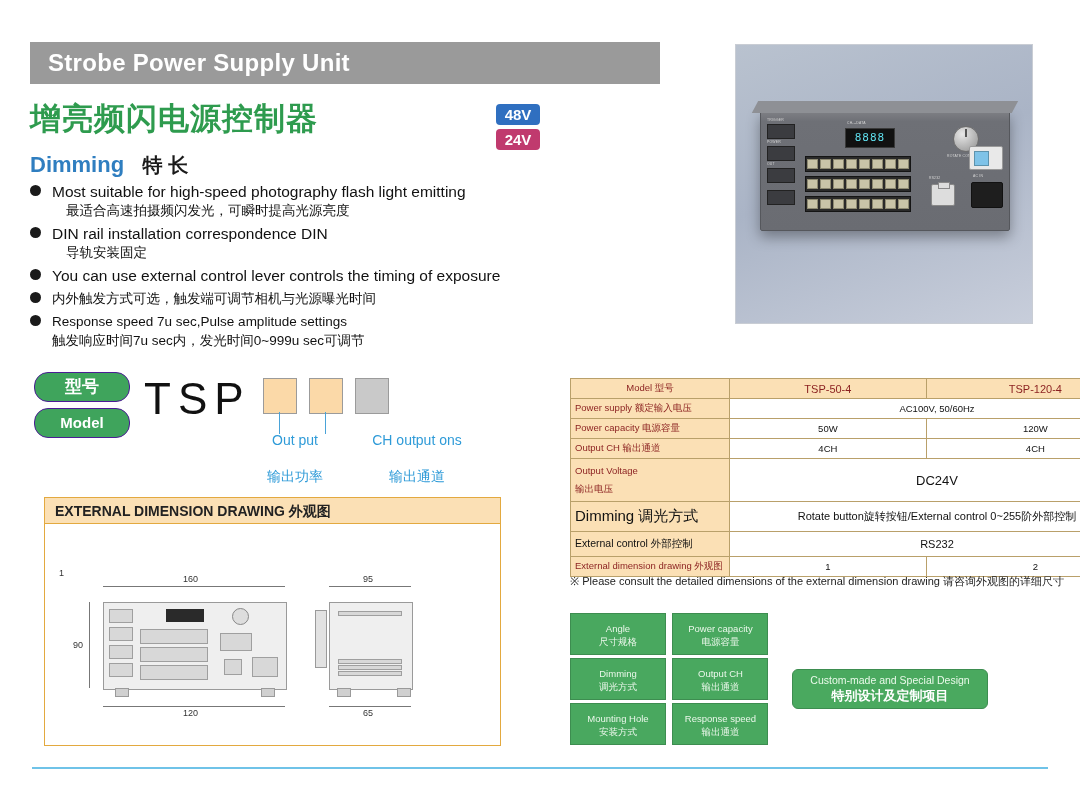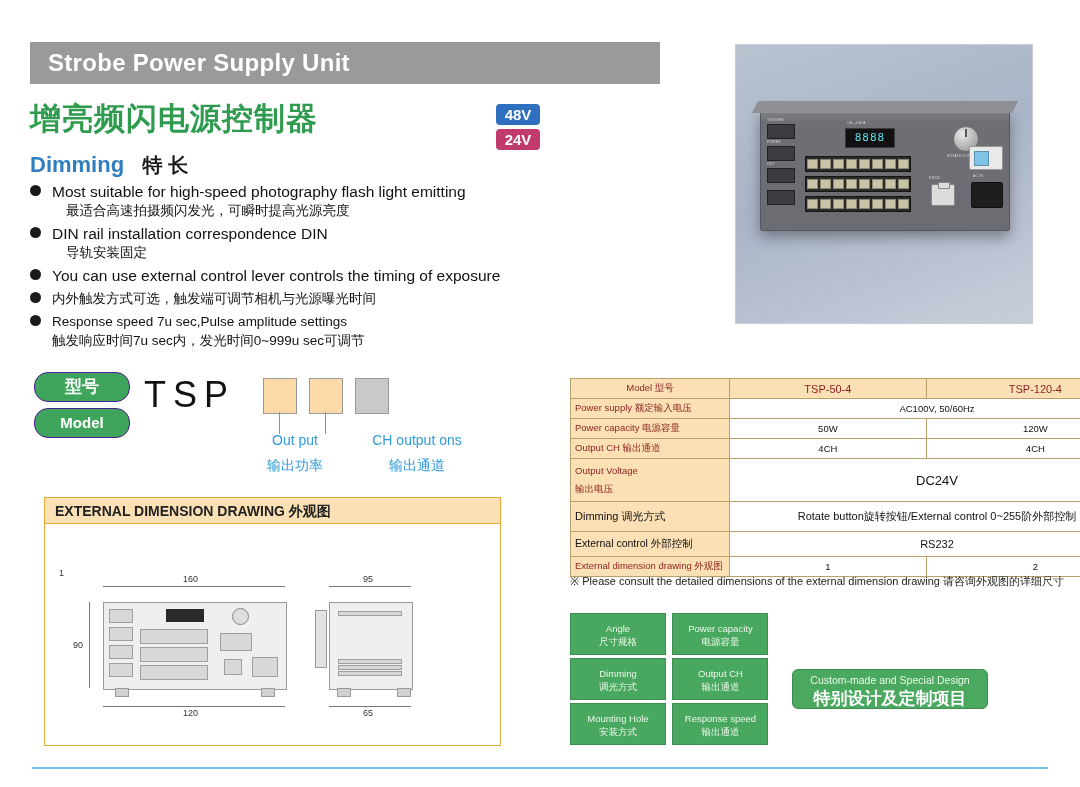--- a/index.html
+++ b/index.html
@@ -111,30 +111,30 @@
 
   
   .model-badges{position:absolute;left:34px;top:372px;}
   .mb{
     width:94px;height:28px;border-radius:14px;background:#3fa45c;color:#fff;
     text-align:center;line-height:28px;font-size:17px;font-weight:bold;margin-bottom:6px;
     border:1px solid #4c1d95;
   }
   .mb.small{font-size:15px;}
   .tsp{
-    position:absolute;left:144px;top:374px;font-size:36px;color:#111;letter-spacing:7px;
+    position:absolute;left:144px;top:374px;font-size:44px;color:#111;letter-spacing:7px;
     font-family:"Liberation Sans",sans-serif;
   }
   .mbox{position:absolute;top:378px;width:32px;height:34px;border:1px solid #9b9b9b;}
   .mbox.b1{left:263px;background:#fbd9a8;}
   .mbox.b2{left:309px;background:#fbd9a8;}
   .mbox.b3{left:355px;background:#c9c9c9;}
   .leader{position:absolute;border-left:1px solid #4aa3d8;}
   .mcap{position:absolute;color:#2f9bd8;font-size:14px;text-align:center;}
-  .mcap .cn{display:block;margin-top:9px;}
+  .mcap .cn{display:block;margin-top:20px;}
 
   
   .dim-box{
     position:absolute;left:44px;top:497px;width:455px;height:247px;
     background:#fff;border:1px solid #e3a93f;
   }
   .dim-box .hdr{
     height:26px;background:#fbe0b5;border-bottom:1px solid #e3a93f;
     font-size:14px;font-weight:bold;color:#222;padding:5px 0 0 10px;box-sizing:border-box;
   }
@@ -176,21 +176,21 @@
     font-size:9.5px;text-align:center;display:inline-block;margin:0 2px 3px 0;
     line-height:13px;padding-top:8px;box-sizing:border-box;
   }
   .tag b{display:block;font-weight:normal;}
   .custom-btn{
     position:absolute;left:792px;top:669px;width:196px;height:40px;
     background:#4aa95f;border:1px solid #3d8d50;border-radius:6px;color:#eafaea;
     text-align:center;padding-top:4px;box-sizing:border-box;
   }
   .custom-btn .en{font-size:10.5px;display:block;}
-  .custom-btn .cn{font-size:17px;font-weight:bold;color:#fff;display:block;margin-top:1px;}
+  .custom-btn .cn{font-size:13px;font-weight:bold;color:#fff;display:block;margin-top:1px;}
 
   .footline{position:absolute;left:32px;top:767px;width:1016px;height:2px;background:#6fc3e8;}
 </style>
 </head>
 <body>
 
 <div class="page">
 
   <div class="title-bar">
     <span>Strobe Power Supply Unit</span>
@@ -383,21 +383,21 @@
       <td class="lbl">Output CH 输出通道</td>
       <td class="val">4CH</td>
       <td class="val">4CH</td>
     </tr>
     <tr>
       <td class="lbl" style="white-space:pre-line;line-height:18px;">Output Voltage
 输出电压</td>
       <td class="val" colspan="2" style="font-size:13px;">DC24V</td>
     </tr>
     <tr>
-      <td class="lbl dark" style="font-size:11px;">Dimming 调光方式</td>
+      <td class="lbl dark" style="font-size:15px;">Dimming 调光方式</td>
       <td class="val" colspan="2" style="font-size:11px;padding:7px 4px;">Rotate button旋转按钮/External control  0~255阶外部控制</td>
     </tr>
     <tr>
       <td class="lbl dark" style="font-size:10.5px;">External control 外部控制</td>
       <td class="val" colspan="2" style="font-size:11px;padding:6px 4px;">RS232</td>
     </tr>
     <tr>
       <td class="lbl">External dimension drawing 外观图</td>
       <td class="val">1</td>
       <td class="val">2</td>

